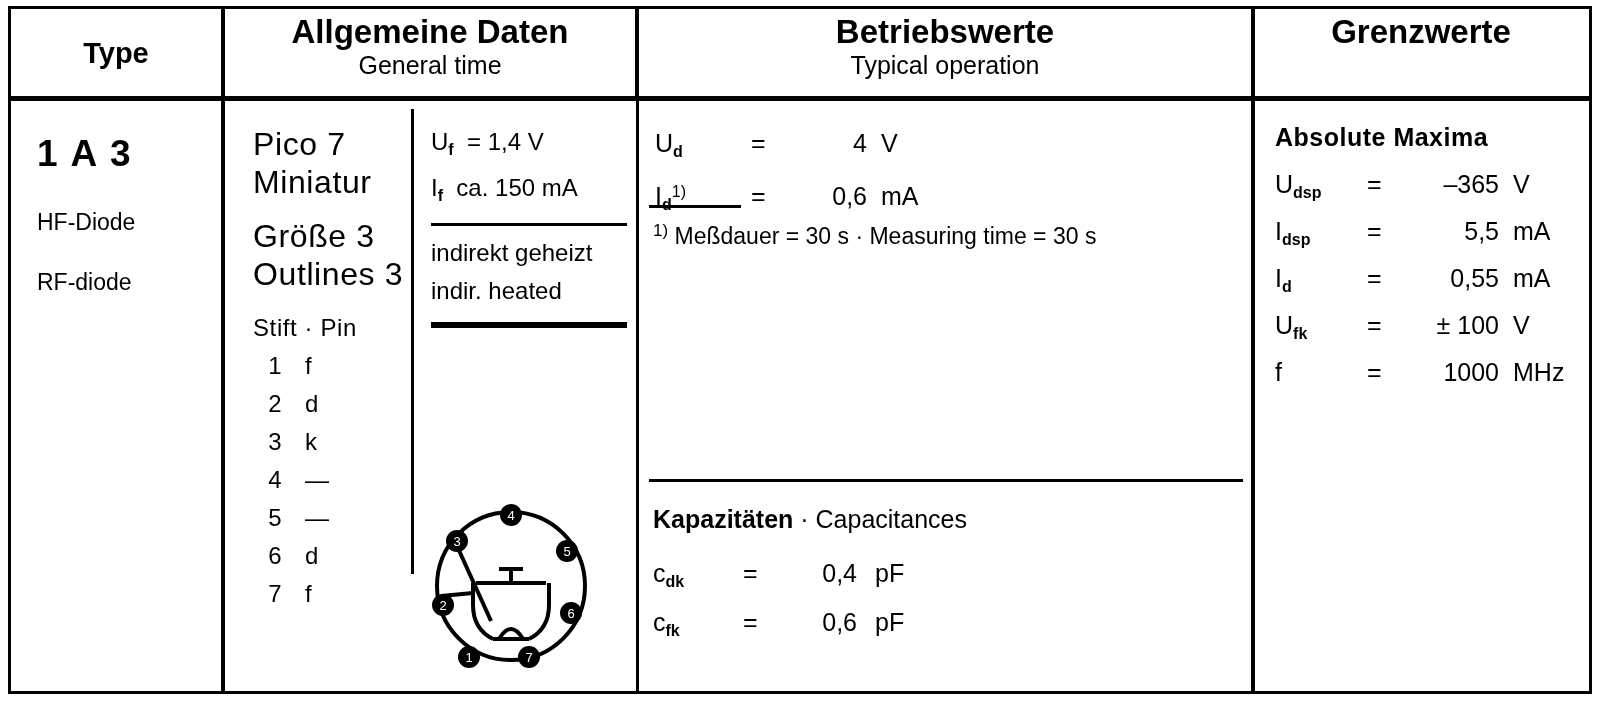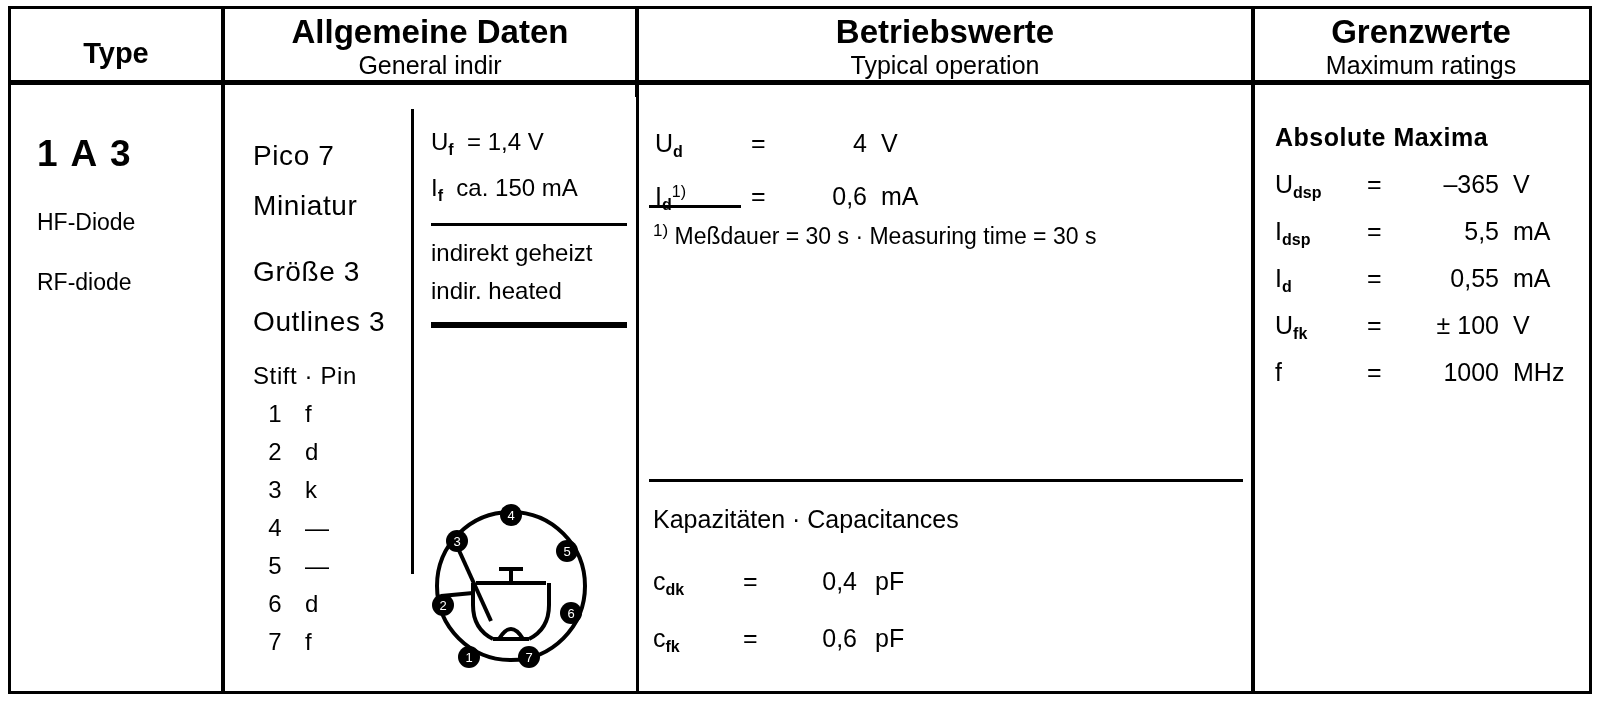--- a/index.html
+++ b/index.html
@@ -31,21 +31,21 @@
     border: 3px solid #000;
     box-sizing: border-box;
   }
 
   
   .header {
     position: absolute;
     left: 0;
     top: 0;
     width: 100%;
-    height: 76px;
+    height: 92px;
     box-sizing: border-box;
     border-bottom: 5px solid #000;
     padding-left: 15px;
   }
   .hcell {
     position: absolute;
     top: 0;
     height: 88px;
     box-sizing: border-box;
     text-align: center;
@@ -124,25 +124,24 @@
     width: 410px;
     height: 100%;
   }
   .gen-left {
     position: absolute;
     left: 28px;
     top: 28px;
     width: 170px;
   }
   .gen-left .ln {
-    font-size: 28px;
+    font-size: 32px;
     line-height: 38px;
     white-space: nowrap;
     letter-spacing: 0.6px;
-    margin-top: 12px;
   }
   .gen-left .gap { height: 16px; }
   .pinhead {
     font-size: 24px;
     line-height: 38px;
     letter-spacing: 0.6px;
     margin-top: 16px;
   }
   .pinrow {
     font-size: 24px;
@@ -267,35 +266,34 @@
     height: 3px;
     background: #000;
   }
   .cap-title {
     position: absolute;
     left: 14px;
     top: 408px;
     font-size: 25px;
     white-space: nowrap;
   }
-  .cap-title b { font-weight: normal; }
+  .cap-title b { font-weight: bold; }
   .cap-list {
     position: absolute;
     left: 14px;
     top: 456px;
   }
   .cap-line {
     font-size: 25px;
     line-height: 40px;
     white-space: nowrap;
   }
   .cap-line .sym {
     display: inline-block;
     width: 90px;
-    margin-top: 8px;
   }
   .cap-line .eq {
     display: inline-block;
     width: 52px;
   }
   .cap-line .val {
     display: inline-block;
     width: 62px;
     text-align: right;
   }
@@ -355,29 +353,28 @@
 
 <div class="sheet">
   <div class="frame">
 
     <div class="header">
       <div class="hcell type" style="left:0; width:210px;">
         <div class="de">Type</div>
       </div>
       <div class="hcell" style="left:214px; width:410px;">
         <div class="de">Allgemeine Daten</div>
-        <div class="en">General indir</div>
+        <div class="en">General time</div>
       </div>
       <div class="hcell" style="left:628px; width:612px;">
         <div class="de">Betriebswerte</div>
         <div class="en">Typical operation</div>
       </div>
       <div class="hcell" style="left:1244px; width:332px;">
         <div class="de">Grenzwerte</div>
-        <div class="en">Maximum ratings</div>
       </div>
     </div>
 
     <div class="vline full" style="left:210px;"></div>
     <div class="vline" style="left:624px; top:0; height:88px;"></div>
     <div class="vline body" style="left:625px;"></div>
     <div class="vline full" style="left:1240px;"></div>
 
     <div class="body">
 

